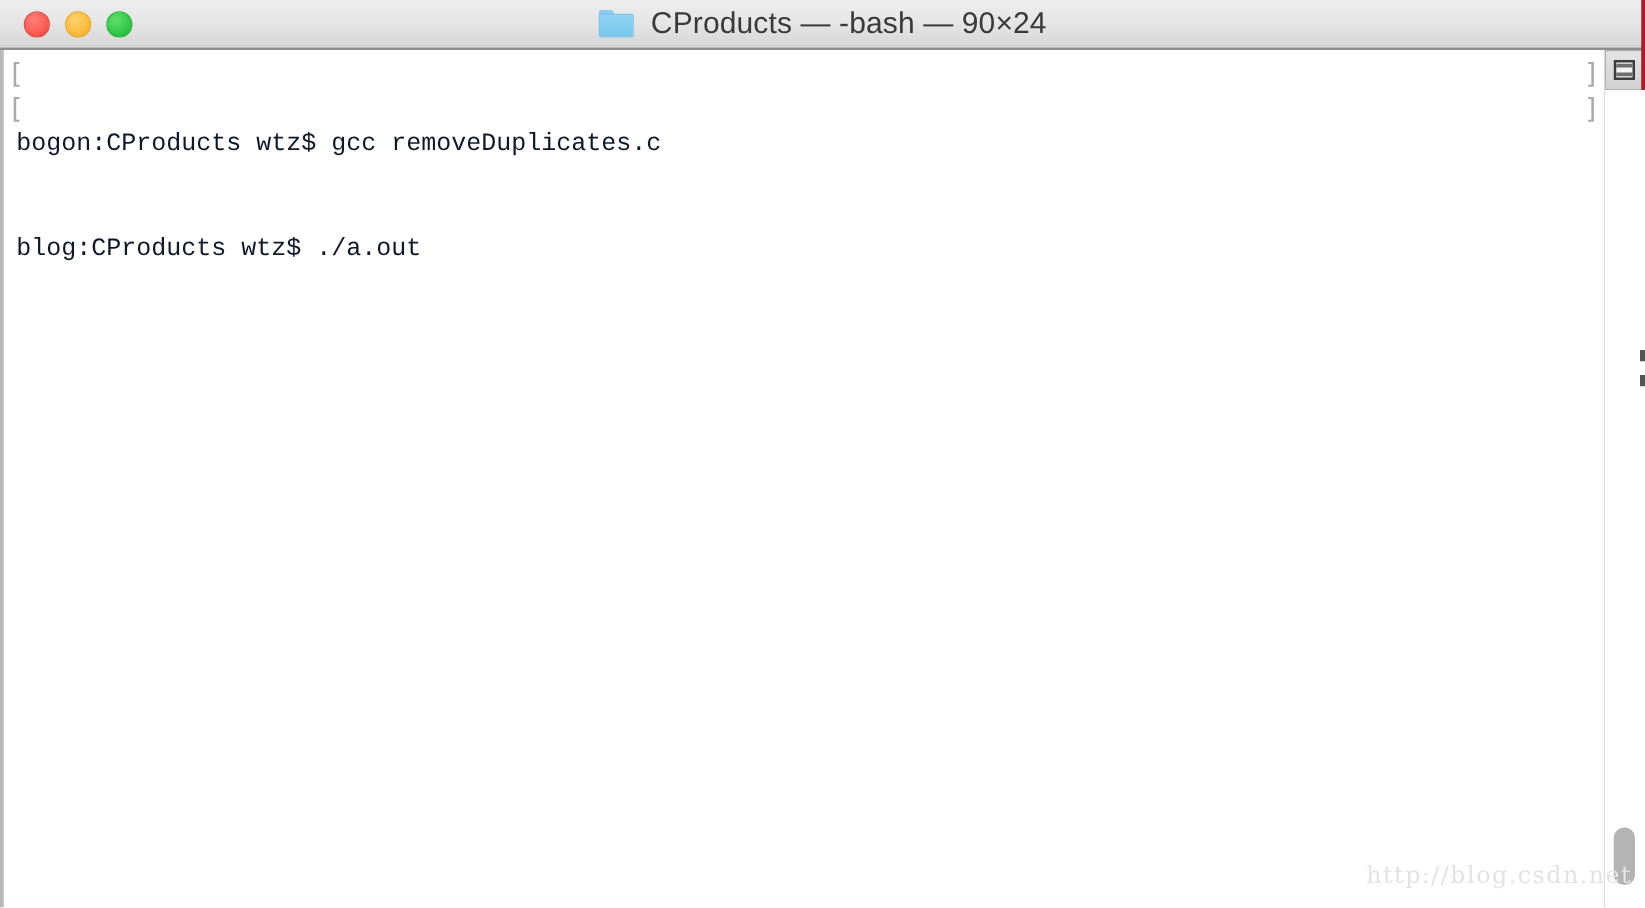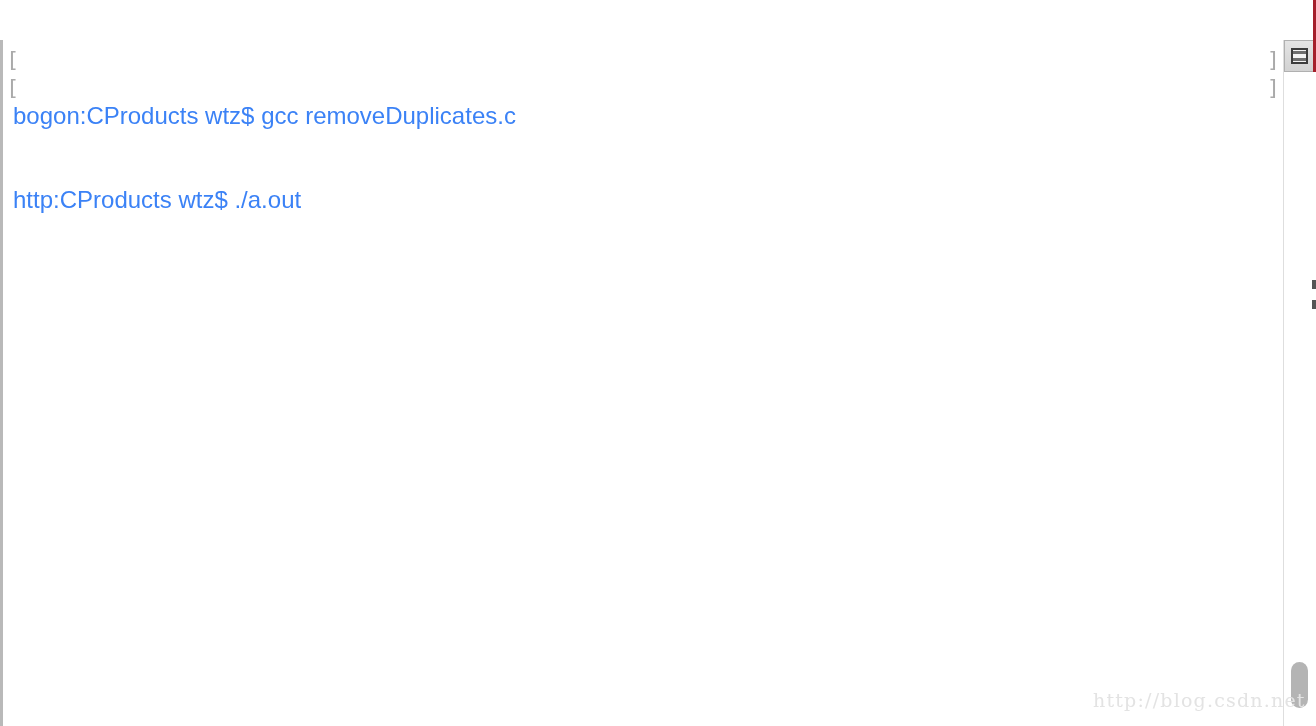--- a/index.html
+++ b/index.html
@@ -119,24 +119,24 @@
     background: #ffffff;
     border-left: 3px solid #b9b9b9;
     box-sizing: border-box;
     overflow: hidden;
   }
 
   #terminal-text {
     position: absolute;
     top: 6px;
     left: 10px;
-    font-family: Liberation Sans, sans-serif;
-    font-size: 24px;
+    font-family: Liberation Mono, monospace;
+    font-size: 20px;
     line-height: 28px;
-    color: #3b82f6;
+    color: #0f172a;
     white-space: pre;
   }
   .term-line {
     height: 28px;
     white-space: pre;
     position: relative;
   }
   .cursor-block {
     display: inline-block;
     width: 13px;
@@ -256,32 +256,49 @@
     color: #e3e3e3;
     letter-spacing: 1.2px;
     white-space: nowrap;
   }
 </style>
 </head>
 <body>
 
 <div id="window">
 
+  <div id="titlebar">
+
+    <div id="traffic-lights">
+      <div class="light close"></div>
+      <div class="light minimize"></div>
+      <div class="light zoom"></div>
+    </div>
+
+    <div id="title-block">
+      <div id="folder-icon">
+        <div class="tab"></div>
+        <div class="body"></div>
+      </div>
+      <div id="window-title">CProducts — -bash — 90×24</div>
+    </div>
+
+  </div>
 
   <div id="terminal-body">
 
     <div class="mark-left" style="top:6px;">[</div>
     <div class="mark-left" style="top:34px;">[</div>
 
     <div class="mark-right" style="top:6px;">]</div>
     <div class="mark-right" style="top:34px;">]</div>
 
     <div id="terminal-text">
       <div class="term-line">bogon:CProducts wtz$ gcc removeDuplicates.c</div>
-      <div class="term-line">http:CProducts wtz$ ./a.out</div>
+      <div class="term-line">blog:CProducts wtz$ ./a.out</div>
     </div>
 
   </div>
 
   <div id="right-rail">
     <div id="pane-button">
       <div class="glyph"></div>
     </div>
     <div id="scroll-thumb"></div>
   </div>

